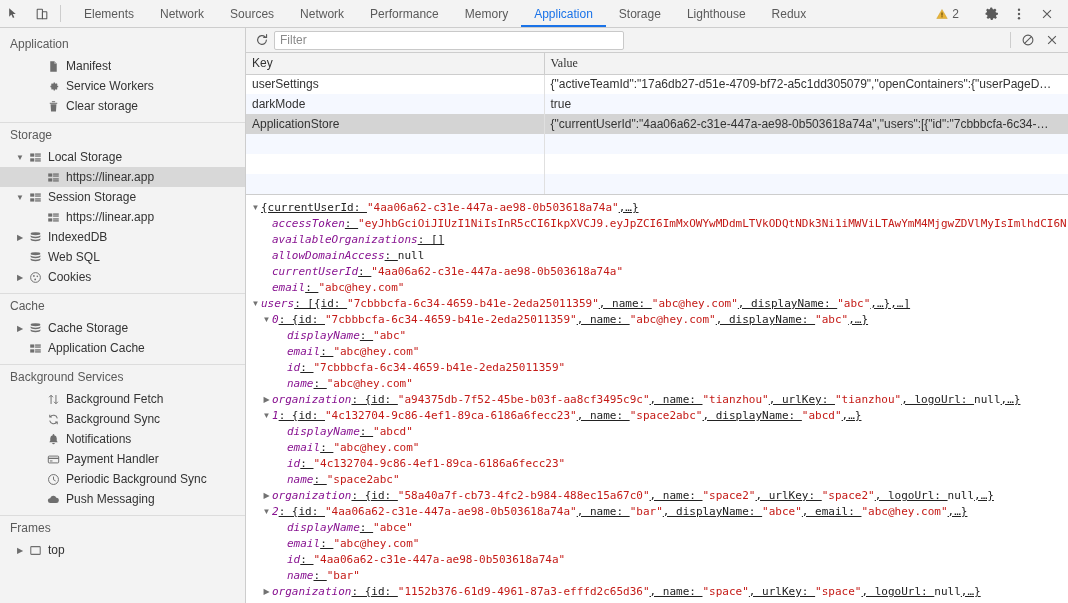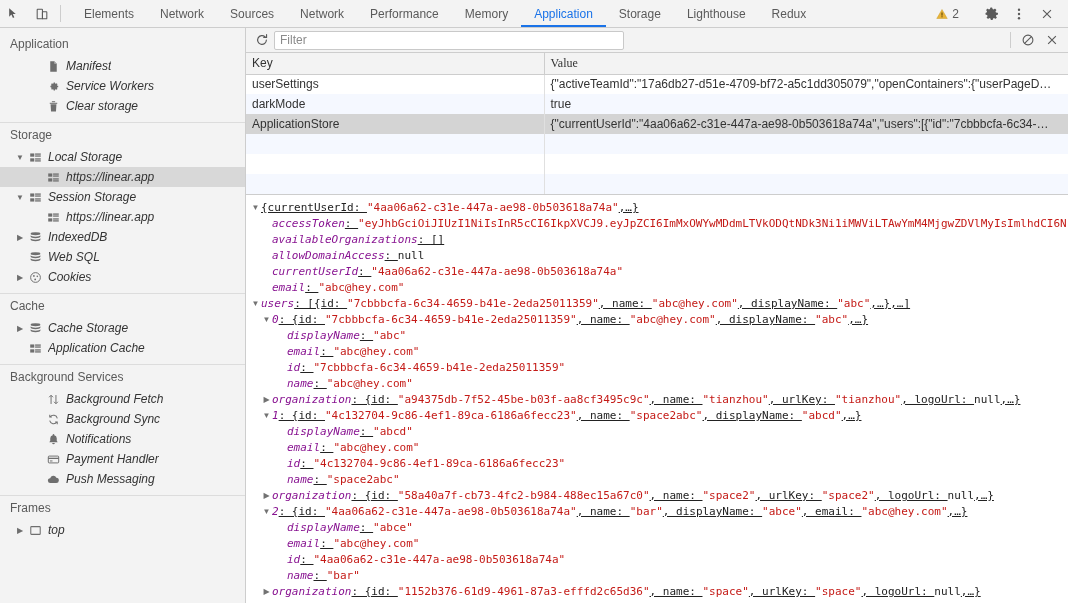--- a/index.html
+++ b/index.html
@@ -96,21 +96,21 @@
     color: #6e6e6e; font-size: 8px;
     margin-right: 1px;
   }
   .twisty.spacer { color: transparent; }
   .sb-icon {
     width: 16px; min-width: 16px; height: 16px;
     display: flex; align-items: center; justify-content: center;
     margin-right: 5px;
     color: #6e6e6e;
   }
-  .sb-label { overflow: hidden; text-overflow: ellipsis; font-style: italic; }
+  .sb-label { overflow: hidden; text-overflow: ellipsis; }
 
   
   .main { flex: 1; display: flex; flex-direction: column; min-width: 0; background:#ef4444; }
 
   .filterbar {
     height: 25px; min-height: 25px;
     background: #f3f3f3;
     border-bottom: 1px solid #cdcdcd;
     display: flex; align-items: center;
     padding: 0 4px;
@@ -476,20 +476,30 @@
           <div class="sb-item indent2">
             <span class="twisty spacer">▶</span>
             <span class="sb-icon">
               <svg width="13" height="13" viewBox="0 0 16 16" fill="none" stroke="#6e6e6e" stroke-width="1.2">
                 <rect x="1.6" y="3.8" width="12.8" height="8.4" rx="1.1"></rect>
                 <path d="M1.6 6.6h12.8" stroke-width="1.6"></path>
                 <path d="M3.6 9.8h3.2"></path>
               </svg>
             </span>
             <span class="sb-label">Payment Handler</span>
+          </div>
+          <div class="sb-item indent2">
+            <span class="twisty spacer">▶</span>
+            <span class="sb-icon">
+              <svg width="13" height="13" viewBox="0 0 16 16" fill="none" stroke="#6e6e6e" stroke-width="1.2">
+                <circle cx="8" cy="8" r="6.1"></circle>
+                <path d="M8 4.4V8.2l2.6 1.6"></path>
+              </svg>
+            </span>
+            <span class="sb-label">Periodic Background Sync</span>
           </div>
           <div class="sb-item indent2">
             <span class="twisty spacer">▶</span>
             <span class="sb-icon">
               <svg width="13" height="13" viewBox="0 0 16 16" fill="#6e6e6e">
                 <path d="M4.3 12.4a3 3 0 0 1-.4-6 4 4 0 0 1 7.6-.6 2.8 2.8 0 0 1-.4 6.6z"></path>
               </svg>
             </span>
             <span class="sb-label">Push Messaging</span>
           </div>

